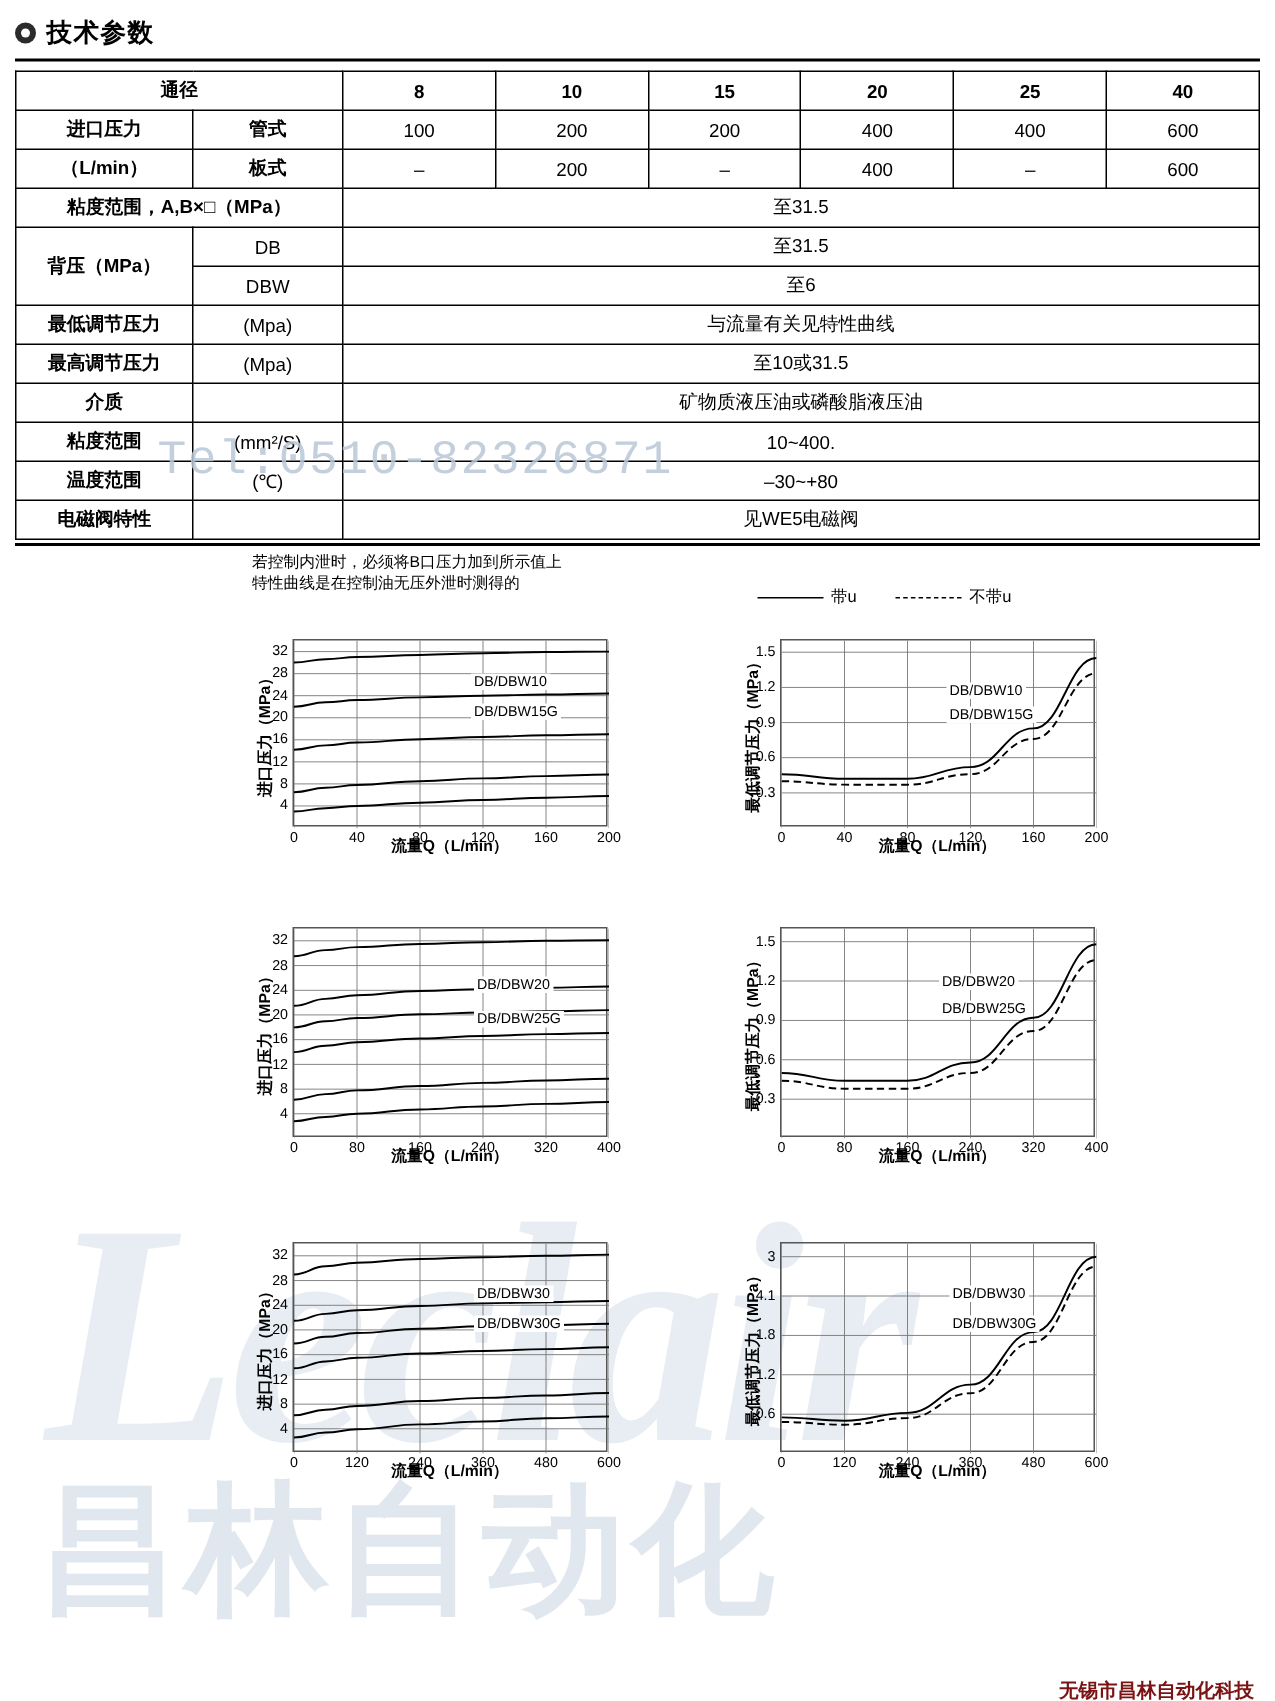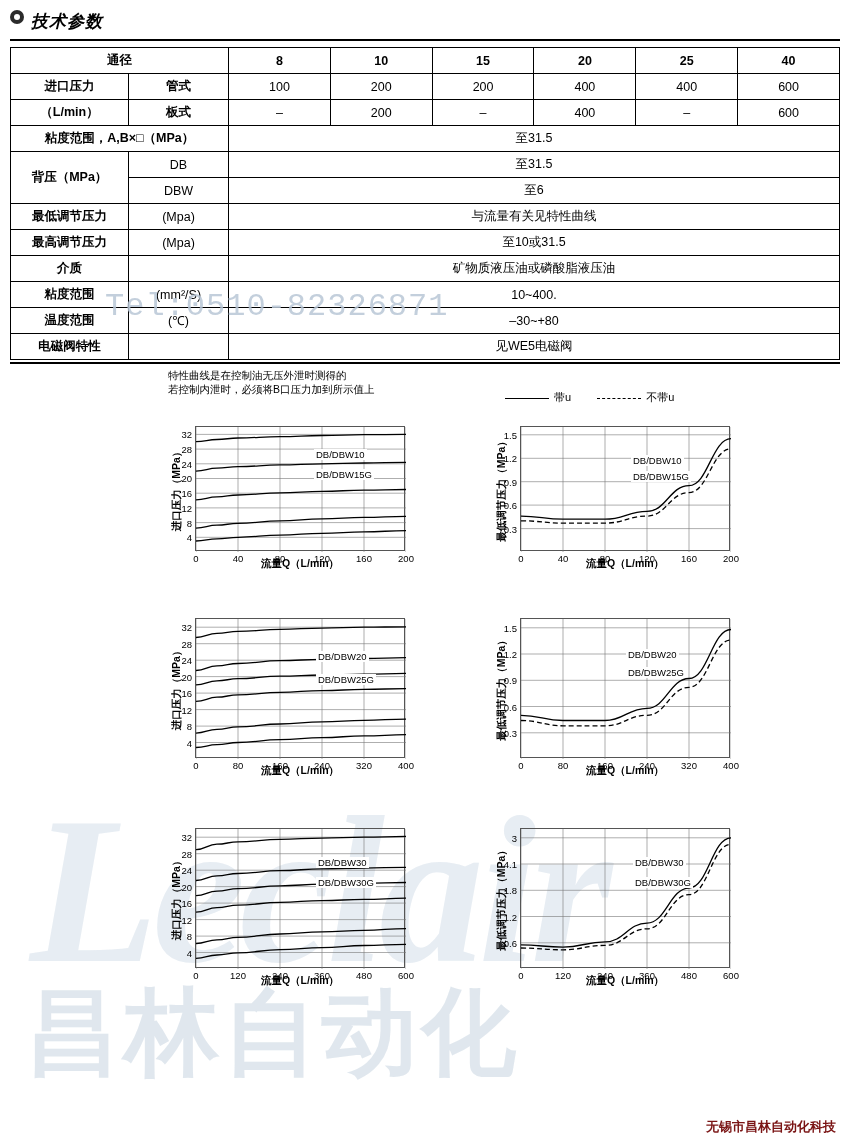--- a/index.html
+++ b/index.html
@@ -9,23 +9,22 @@
     background:#ffffff;
     font-family:"Liberation Sans", sans-serif;
     color:#000;
     position:relative;
     overflow:hidden;
   }
   .page { position:relative; width:850px; height:1134px; }
 
   
   .sec-head {
-    display:flex; 
+    display:flex; align-items:center;
     margin:10px 15px 6px 10px;
-    font-style:italic;
   }
   .sec-bullet {
     width:14px; height:14px; border-radius:50%;
     background:#2b2b2b; color:#fff;
     font-size:9px; line-height:14px; text-align:center;
     margin-right:7px; flex:none;
     position:relative;
   }
   .sec-bullet:after{
     content:""; position:absolute; left:4px; top:4px;
@@ -211,22 +210,22 @@
       <td class="subn"></td>
       <td colspan="6">见WE5电磁阀</td>
     </tr>
   </tbody>
     </table>
 
   <div class="head-rule"></div>
 
   <div class="charts" id="charts">
     <div class="note">
+        <div>若控制内泄时，必须将B口压力加到所示值上</div>
         <div>特性曲线是在控制油无压外泄时测得的</div>
-        <div>若控制内泄时，必须将B口压力加到所示值上</div>
       </div>
     <div class="legend">
       <span><i class="ln"></i><span>带u</span></span>
       <span><i class="ln dash"></i><span>不带u</span></span>
     </div>
   <div class="chart" style="left: 195px; top: 58px; width: 210px; height: 125px;">
         <div class="ylab" style="left: -123px; width: 210px; text-align: center;">进口压力（MPa）</div>
         <div class="plot" style="left: 0px; top: 0px; width: 210px; height: 125px;">
           <svg width="210" height="125">
             <line x1="0.0" y1="0" x2="0.0" y2="125" stroke="#777" stroke-width="0.6"></line>

